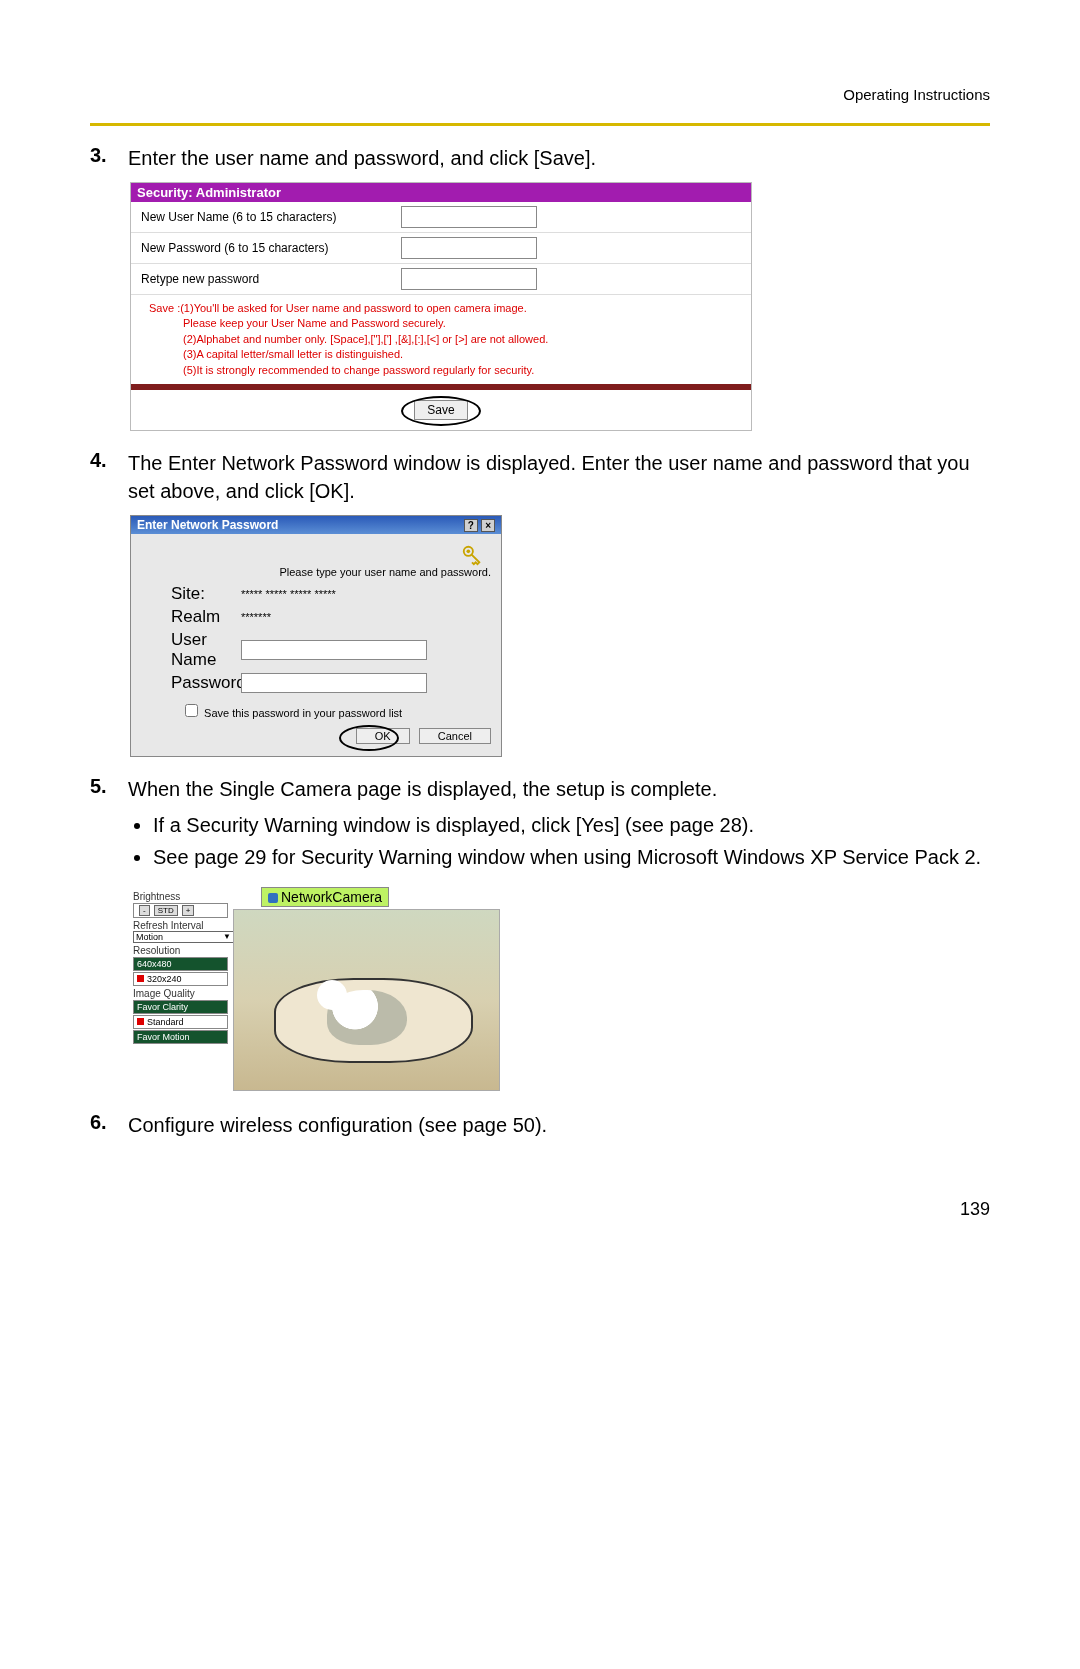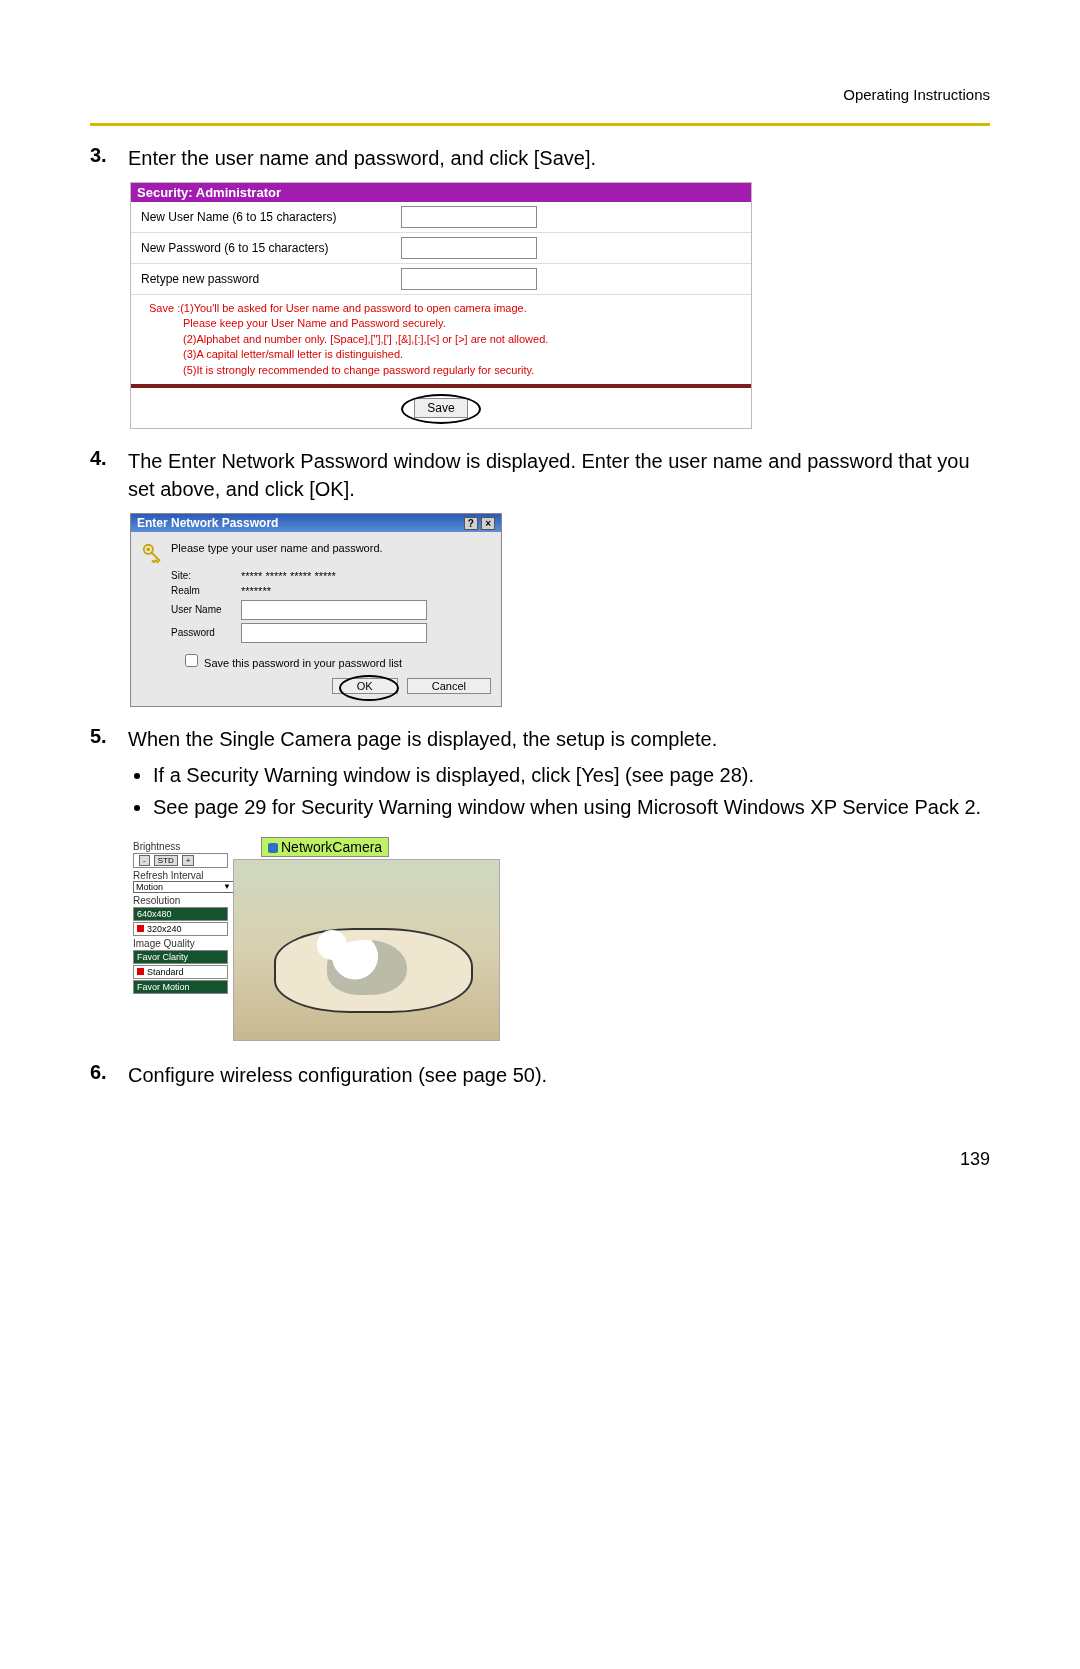--- a/index.html
+++ b/index.html
@@ -80,21 +80,21 @@
   .sec-note {
     color: #d00;
     font-size: 11px;
     padding: 6px 10px 6px 18px;
     line-height: 1.4;
   }
   .sec-note .indent { padding-left: 34px; display:block; }
   .sec-save-row {
     text-align: center;
     padding: 10px 0;
-    border-top: 4px solid #7f1d1d;
+    border-top: 6px solid #7f1d1d;
     position: relative;
   }
   .save-btn {
     border: 1px solid #888;
     background: #eee;
     font-size: 12px;
     padding: 2px 12px;
   }
   .oval {
     position: absolute;
@@ -124,48 +124,49 @@
     display: flex;
     justify-content: space-between;
     font-size: 12px;
   }
   .enp-close { background:#d0d0d0; color:#000; border:1px solid #555; font-size:10px; padding:0 3px; }
   .enp-body {
     padding: 10px 10px 12px 10px;
   }
   .enp-top {
     display: flex;
-    align-items: flex-start;
+    align-items: flex-end;
     margin-bottom: 6px;
+    flex-direction: column;
   }
   .key-icon {
     width: 22px; height: 22px; margin-right: 8px;
   }
   .key-icon svg { width:100%; height:100%; }
   .enp-row {
     display: flex;
     align-items: center;
     margin: 3px 0 3px 30px;
   }
-  .enp-row label { width: 70px; font-size: 10px; }
+  .enp-row label { width: 70px; font-size: 17px; }
   .enp-row input[type=text], .enp-row input[type=password] {
     border: 1px solid #888;
     height: 16px;
     width: 180px;
     font-size: 11px;
     background:#fff;
   }
   .enp-val { font-size: 11px; }
   .enp-check { margin: 8px 0 0 40px; font-size: 11px; }
   .enp-btns { text-align: right; margin-top: 8px; position: relative; }
   .enp-btn {
     border: 1px solid #888;
     background: #eee;
     font-size: 11px;
-    padding: 1px 24px;
+    padding: 1px 18px;
     margin-left: 6px;
   }
   .enp-oval {
     position: absolute;
     border: 2px solid #000;
     border-radius: 50%;
     width: 56px; height: 22px;
     right: 92px; top: -3px;
     pointer-events: none;
   }

